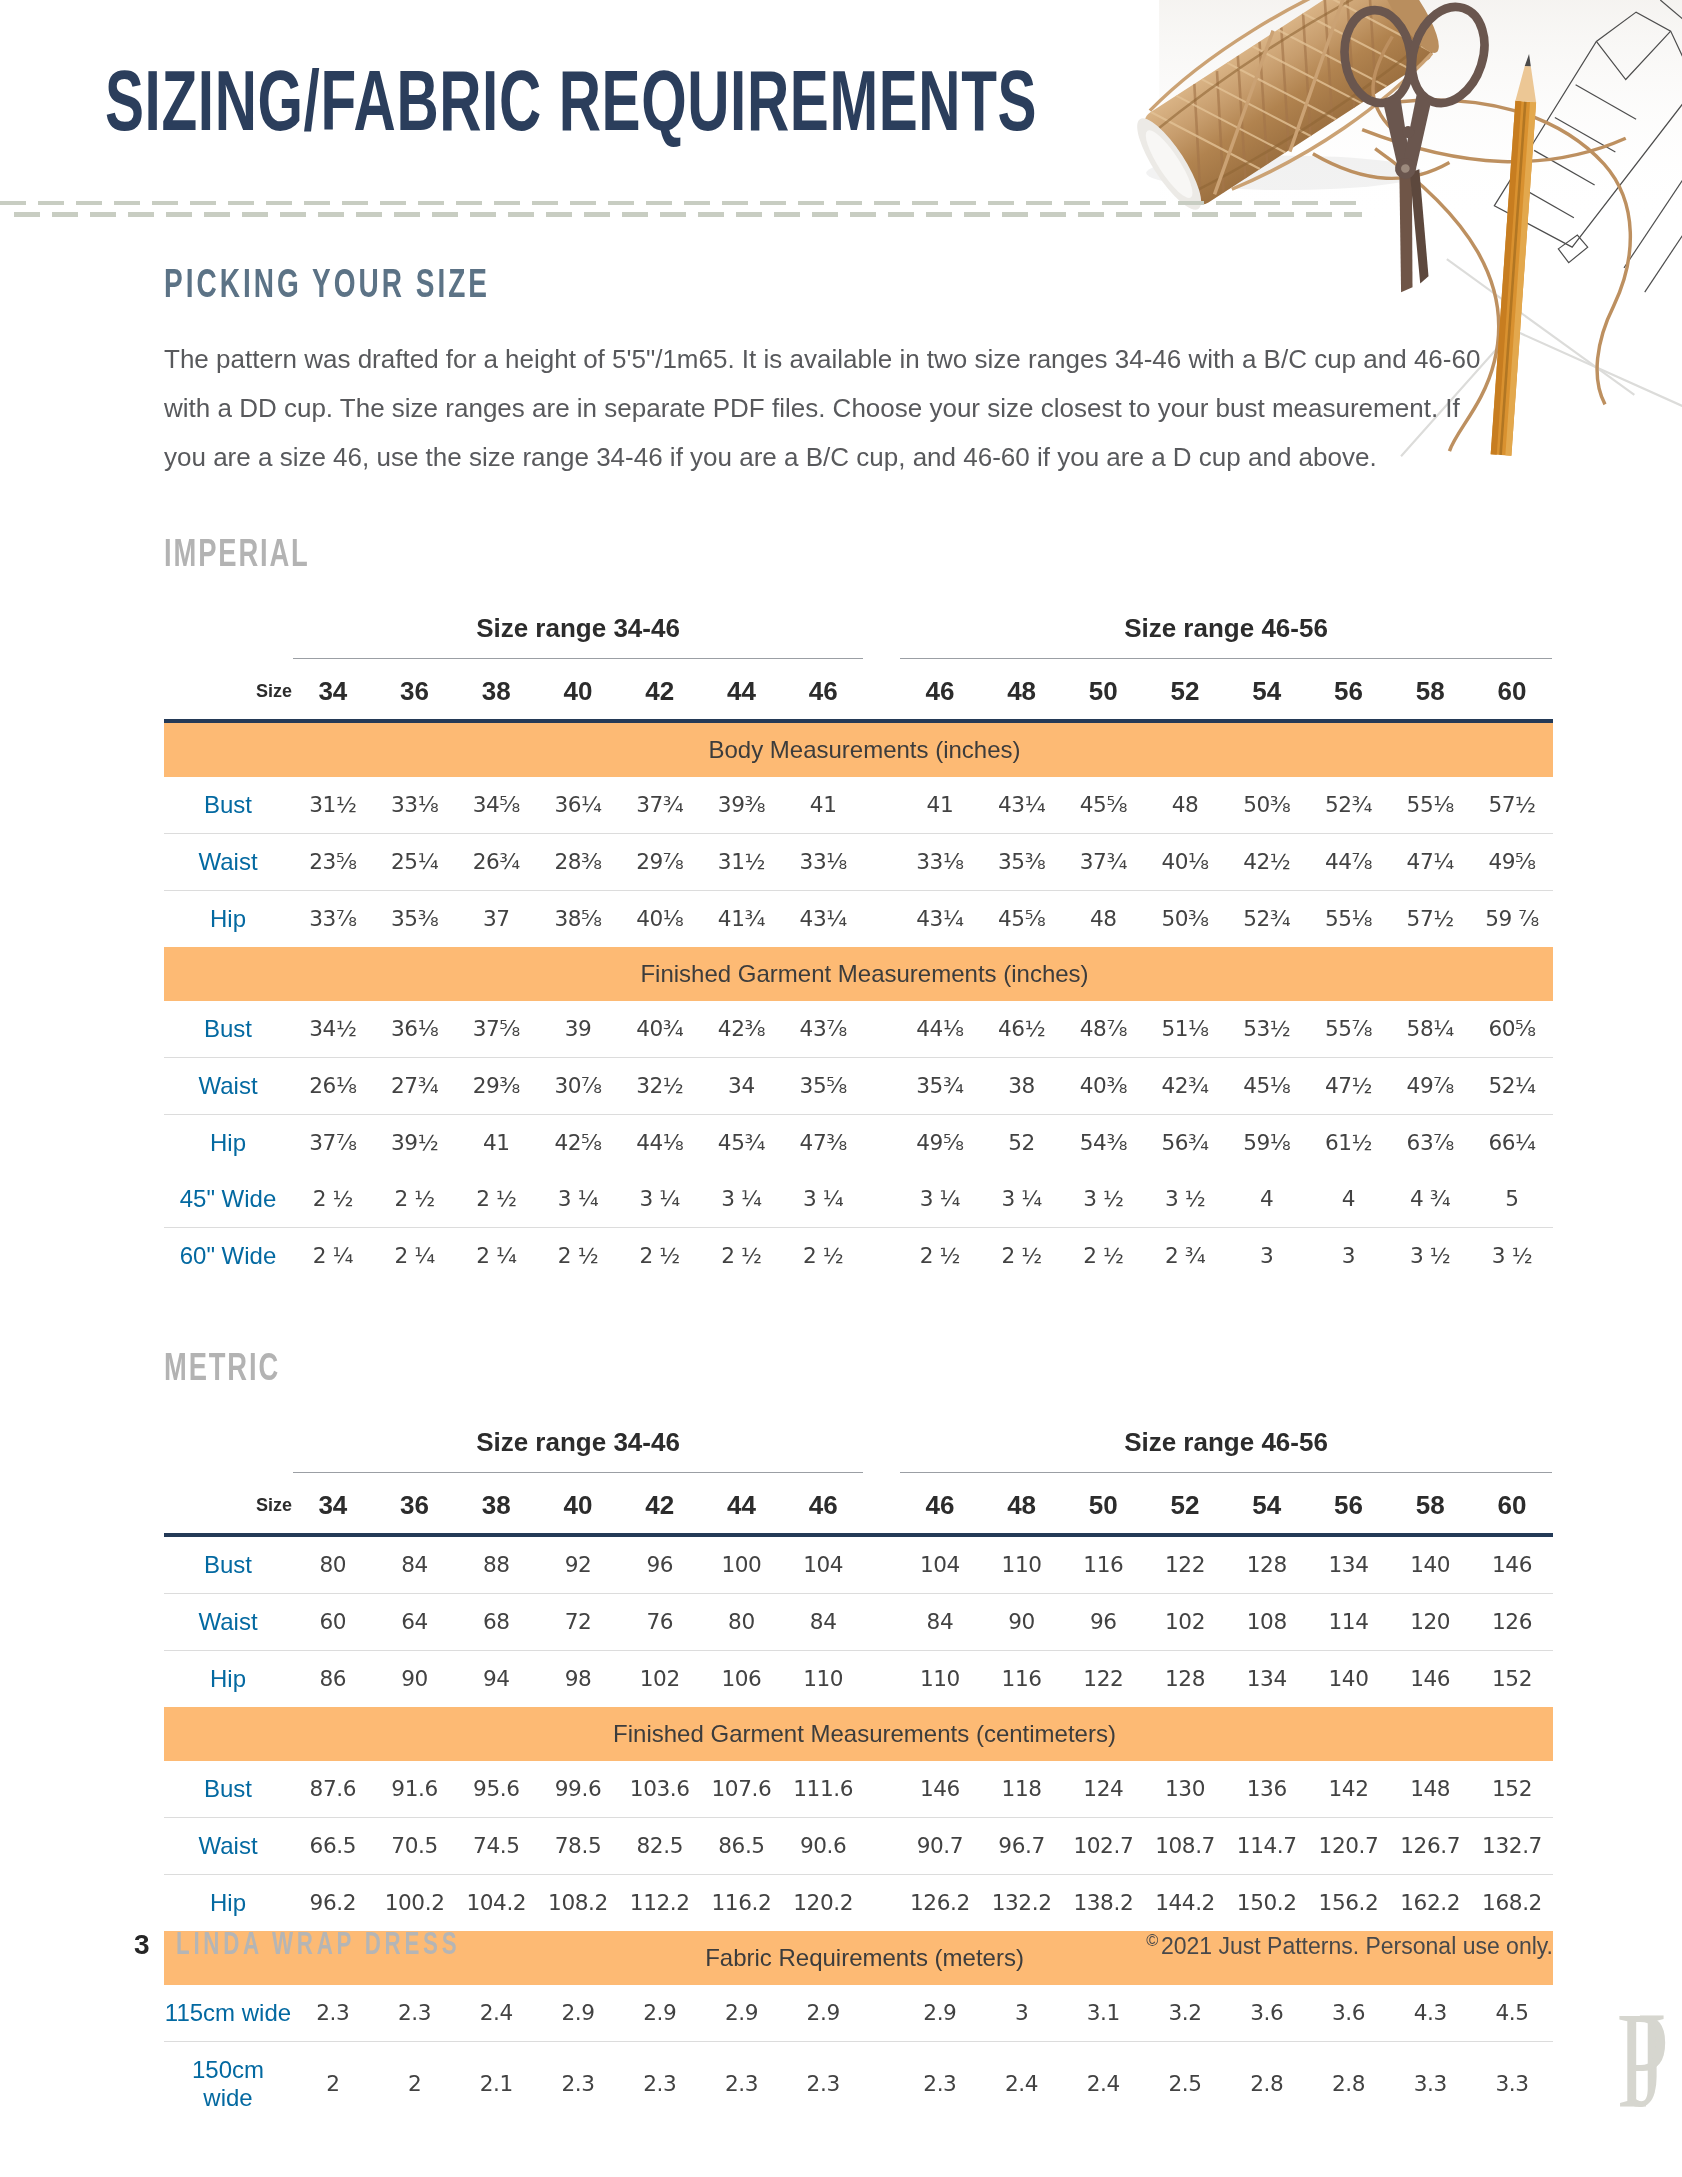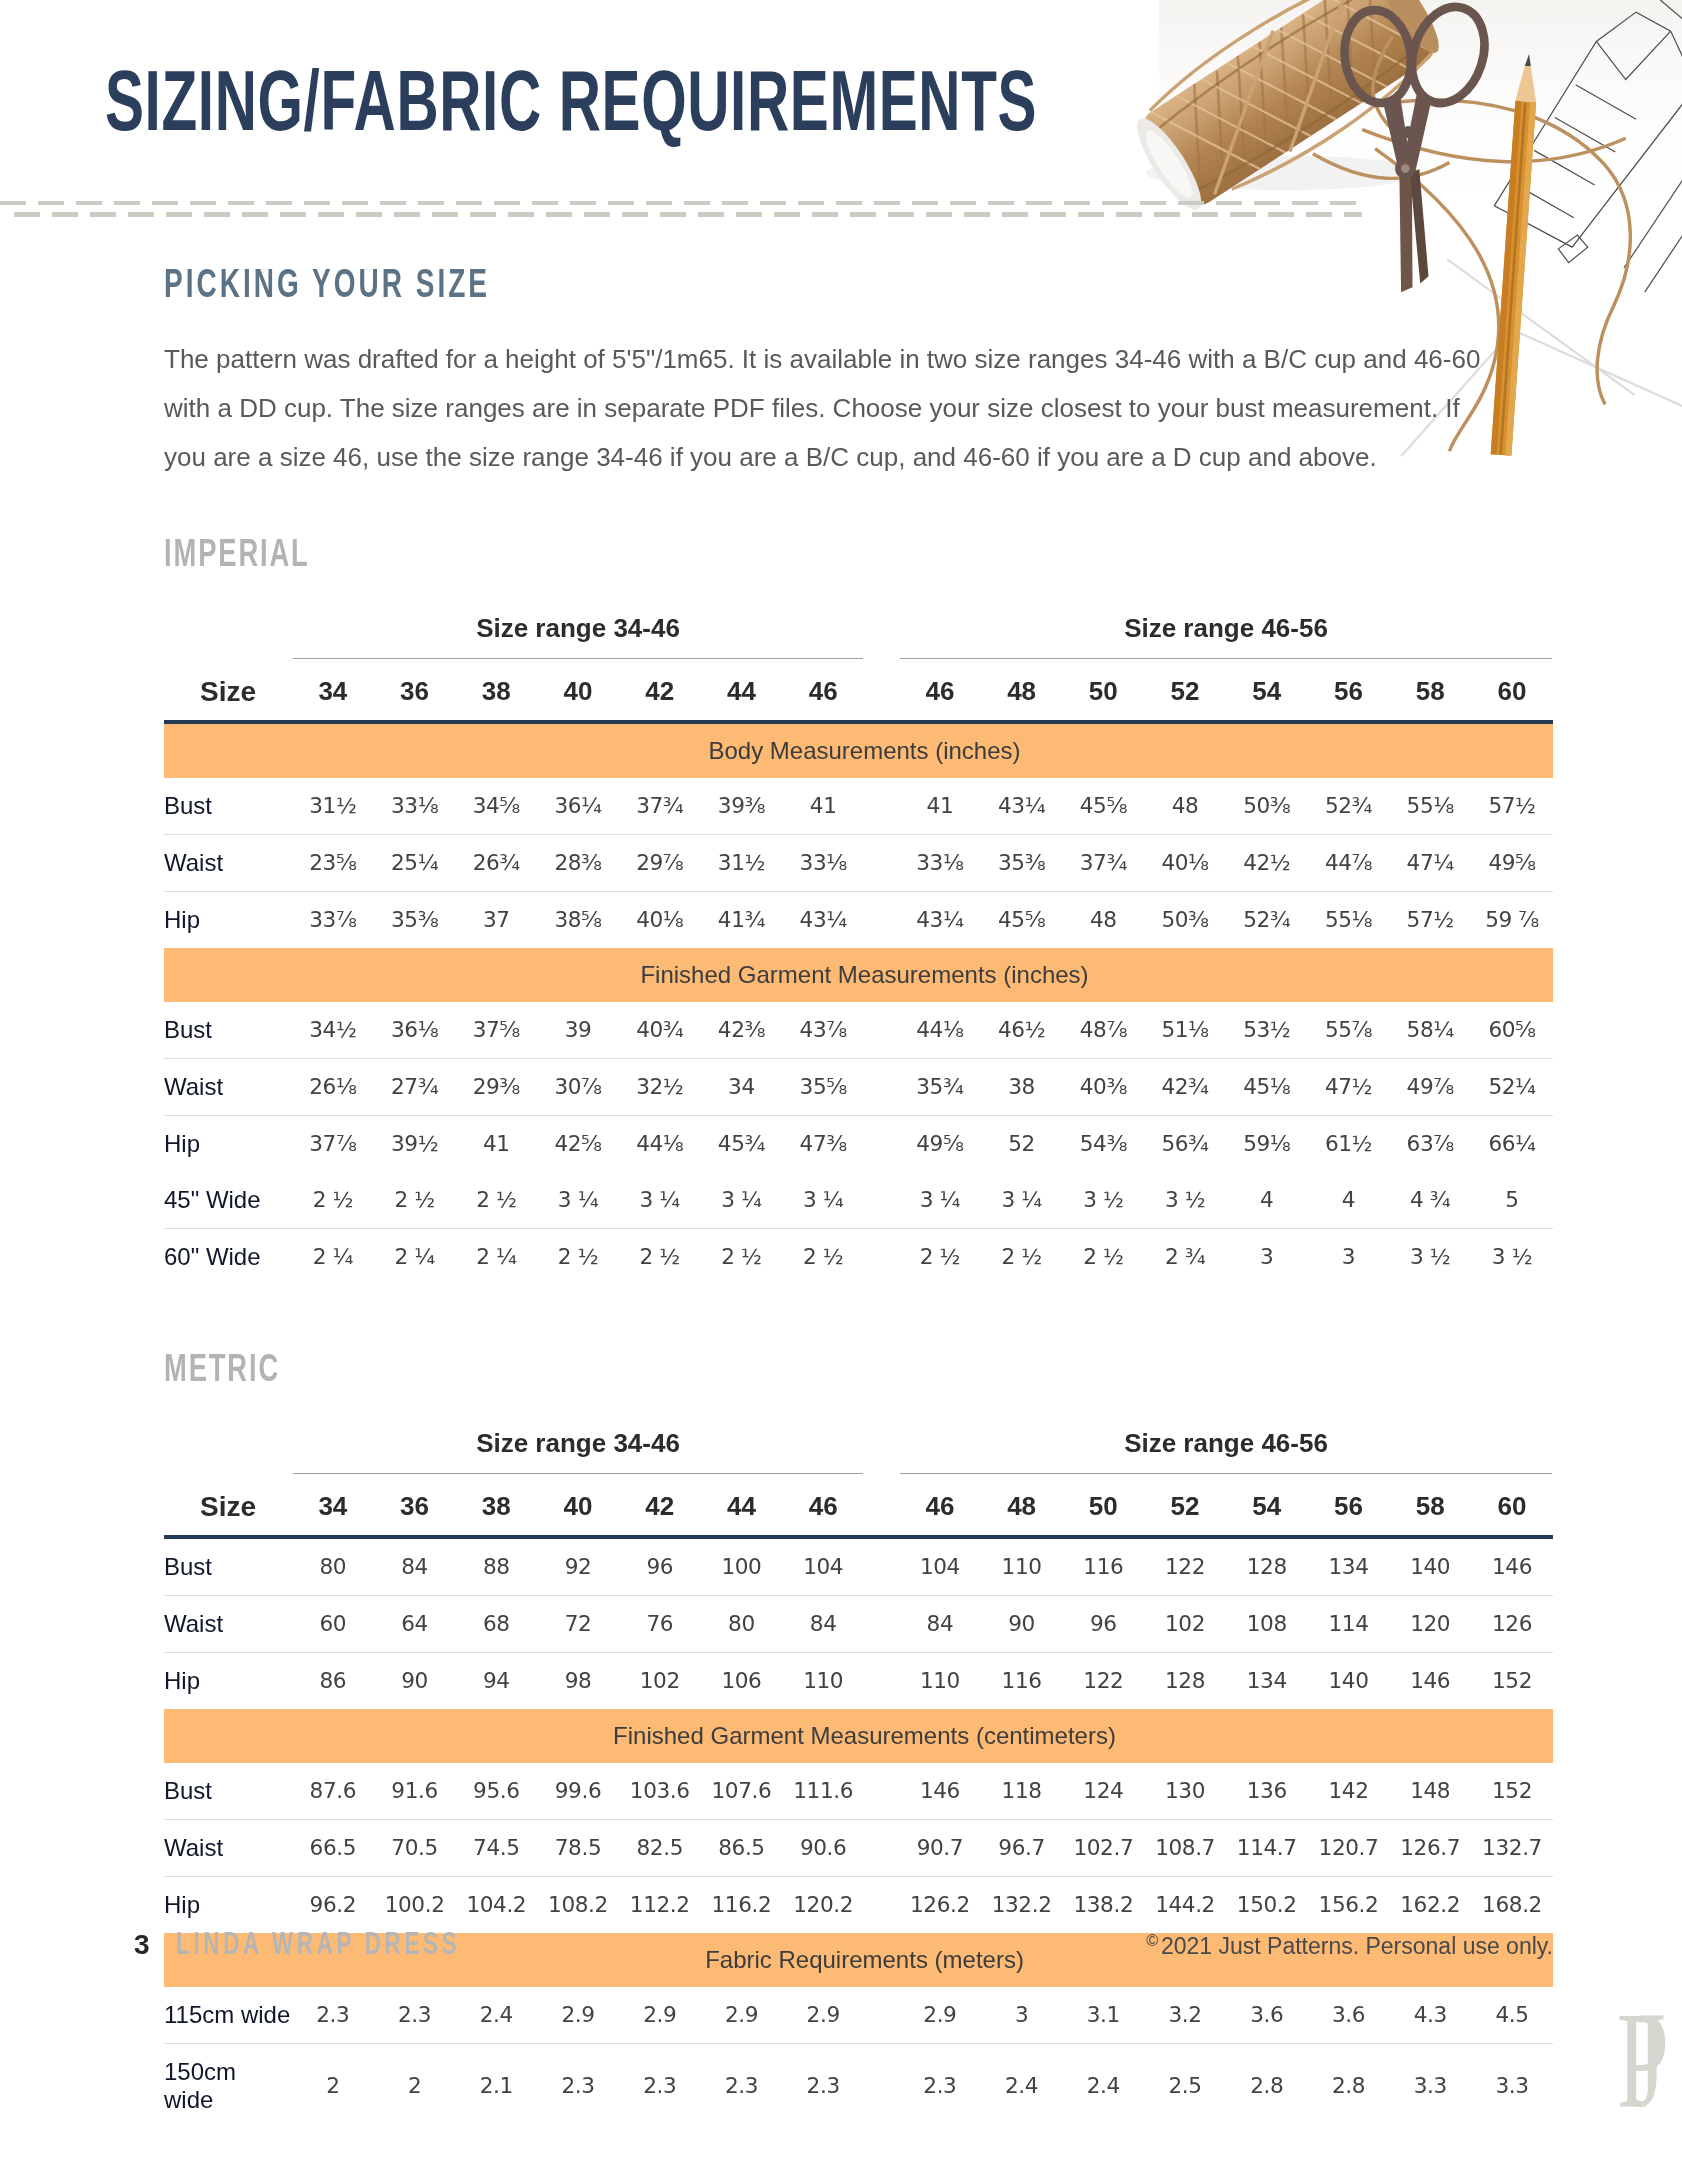--- a/index.html
+++ b/index.html
@@ -29,25 +29,25 @@
 
   table.sizes{width:100%;border-collapse:collapse;table-layout:fixed;margin-top:22.5px;}
   col.c-label{width:128px;}
   col.c-gap{width:35px;}
   td{overflow:visible;}
   tr.group-row td{padding-top:15.6px;}
   td.grp{text-align:center;}
   td.grp span{display:block;font-size:26px;font-weight:700;color:#2c2c2c;padding-bottom:14px;border-bottom:1.7px solid #9b9fa4;}
   tr.size-row td{border-bottom:4.3px solid #243a57;padding:15.6px 0 12px 0;}
   td.szn{font-size:26px;font-weight:700;color:#2c2c2c;text-align:center;}
-  td.size-lbl{font-size:28px;font-weight:700;color:#2c2c2c;text-align:center;}
+  td.size-lbl{font-size:18px;font-weight:700;color:#2c2c2c;text-align:right;}
   td.section{background:#fdba74;font-size:24px;color:#3c3c3c;text-align:center;padding:13px 0 13px 12px;}
   tr.data-row td{padding:14px 0;}
   tr.data-row.sib td{border-top:1.7px solid #dcdcdc;}
-  td.lbl{font-size:24px;color:#0f172a;text-align:left;margin-top:32px;}
+  td.lbl{font-size:24px;color:#0369a1;text-align:center;margin-top:32px;}
   td.val{font-family:"DejaVu Sans","Liberation Sans",sans-serif;font-size:21.6px;color:#424242;text-align:center;letter-spacing:-0.4px;}
 
   
   .footer{position:absolute;left:134px;right:130px;top:1926px;display:flex;justify-content:space-between;align-items:baseline;z-index:3;}
   .pagenum{font-size:28px;font-weight:700;color:#262626;margin-right:22.5px;}
   .pattern-name{font-size:31px;font-weight:700;letter-spacing:5.2px;color:#b5b5b5;vertical-align:baseline;}
   .f-right{font-size:23px;color:#47484a;}
   .copy-sym{font-size:16.4px;vertical-align:7.8px;margin-right:2.6px;}
   .logo{position:absolute;right:54px;top:1980px;font-family:"Liberation Serif",serif;font-size:138px;color:#d6d6cf;letter-spacing:-0.52em;z-index:1;}
 </style>

